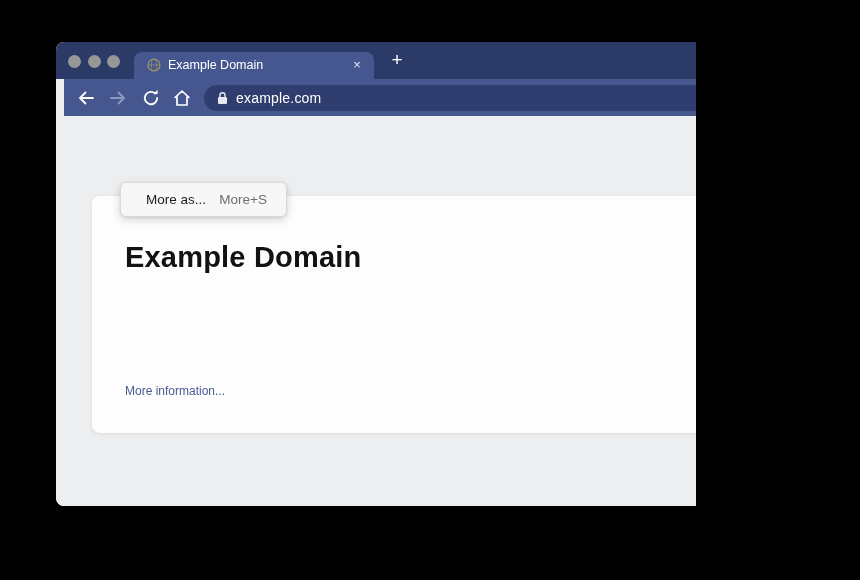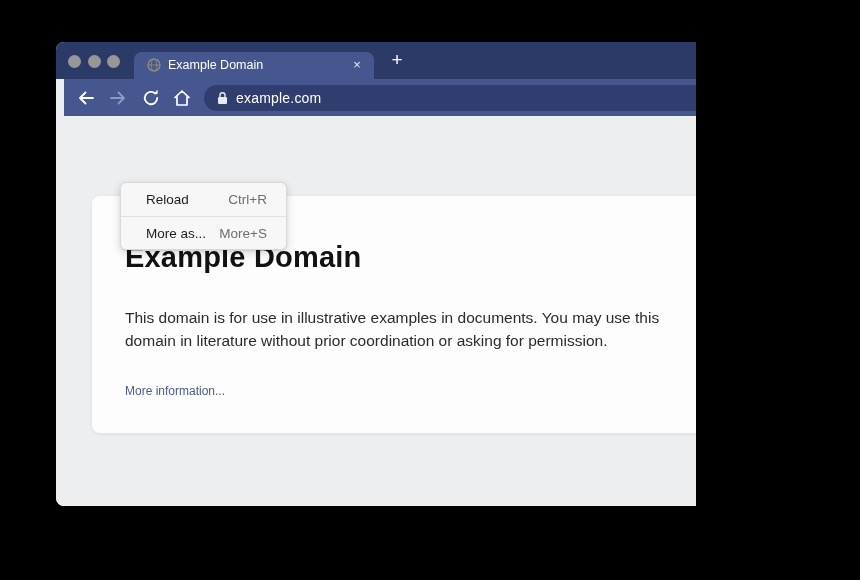--- a/index.html
+++ b/index.html
@@ -150,29 +150,24 @@
           <span></span>
       </div>
     </div>
 
     <div class="content">
       <div class="scroll-track"></div>
       <div class="scroll-thumb"></div>
 
       <div class="card">
         <h1>Example Domain</h1>
-        <p>This domain is for use in illustrative examples in documents. You may use this domain in literature without prior coordination or asking for permission.</p>
         <a href="#">More information...</a>
       </div>
 
       <div class="ctx-menu">
-        <div class="ctx-item">
-          <span class="ctx-label">Reload</span>
-          <span class="ctx-shortcut">Ctrl+R</span>
-        </div>
         <div class="ctx-item">
           <span class="ctx-label">More as...</span>
           <span class="ctx-shortcut">More+S</span>
         </div>
       </div>
     </div>
 
   </div>
 </div>
 

